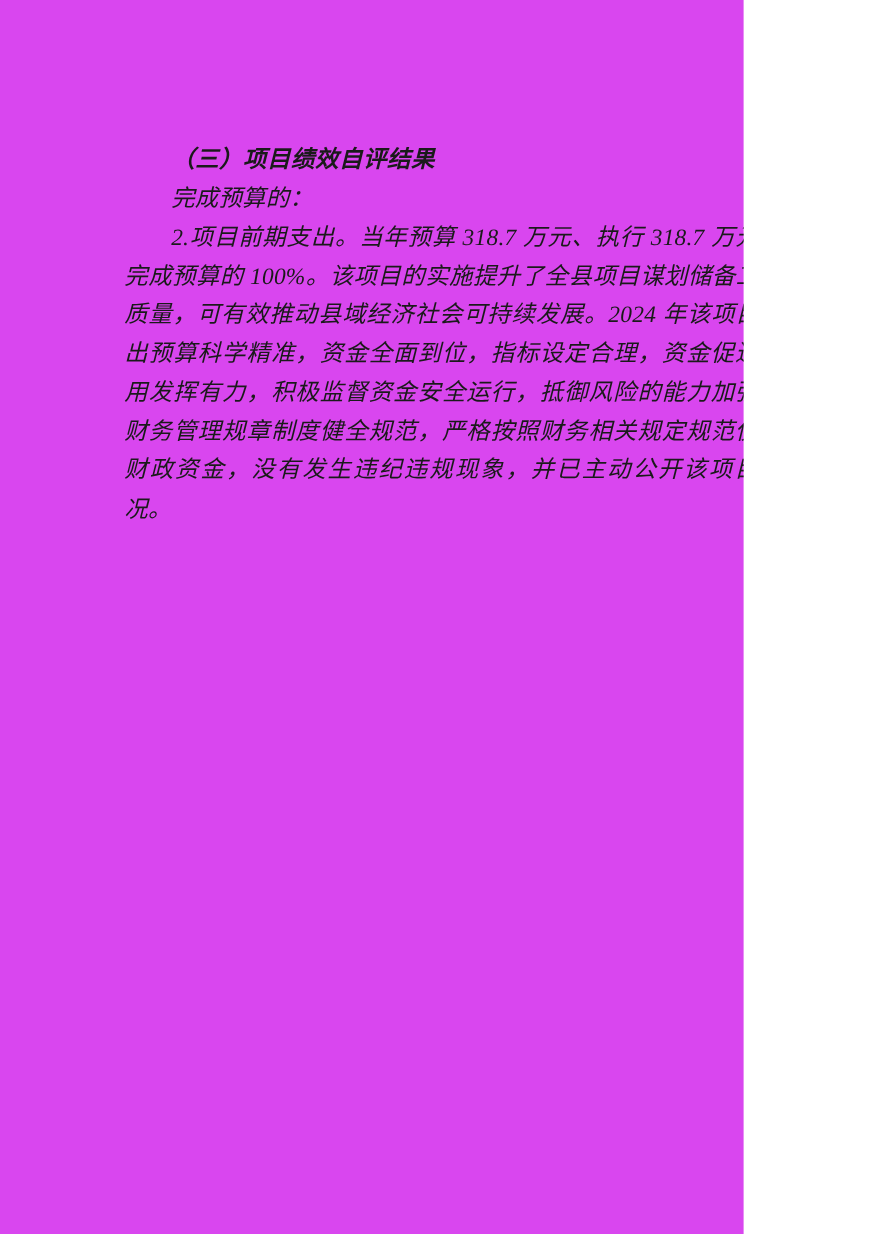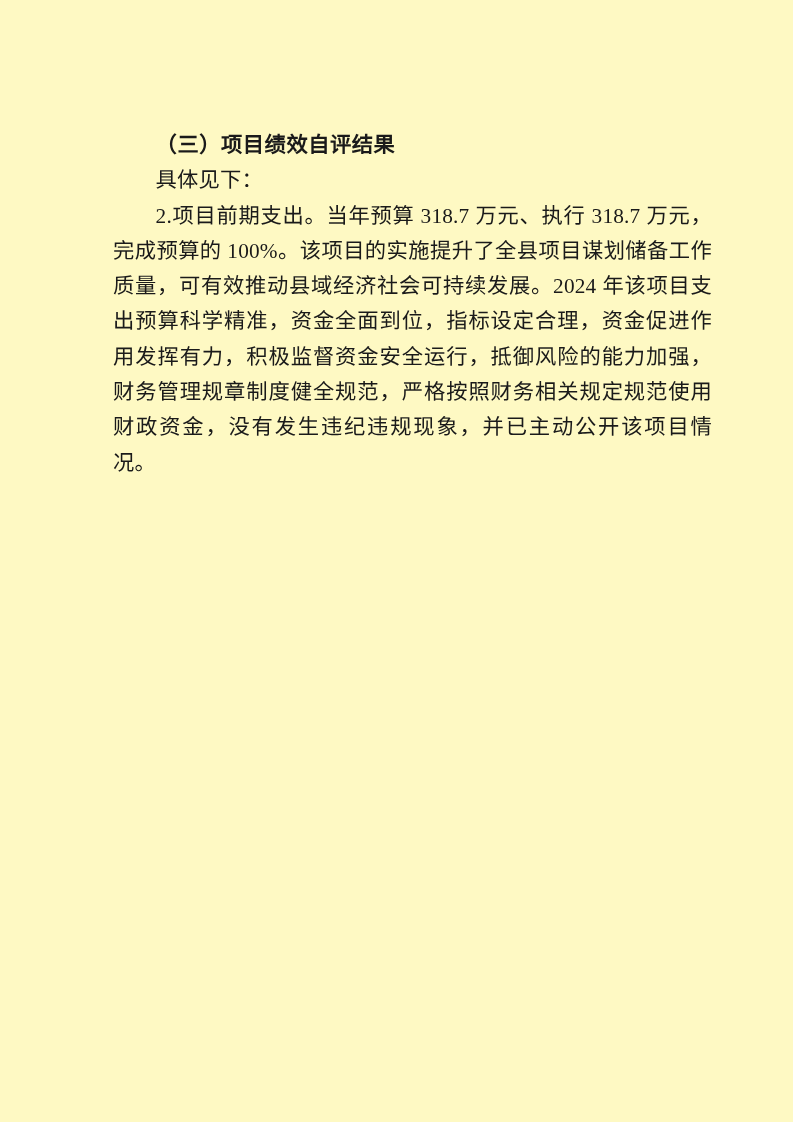--- a/index.html
+++ b/index.html
@@ -2,25 +2,26 @@
 <html lang="zh-CN"><head>
 <meta charset="utf-8">
 <style>
   html, body {
     margin: 0;
     padding: 0;
     background: #ffffff;
   }
   .page {
     position: relative;
-    width: 793px;
+    width: 676px;
     height: 1122px;
-    background: #fef9c3;
+    background: #d946ef;
     overflow: hidden;
     box-sizing: border-box;
+    font-style: italic;
   }
   .content {
     position: absolute;
     left: 113px;
     top: 128px;
     width: 599px;
     color: #1a1a1a;
     font-family: "Liberation Serif", "DejaVu Serif", serif;
     font-size: 21.3px;
     line-height: 35.3px;
@@ -41,16 +42,16 @@
     overflow-wrap: break-word;
     letter-spacing: 0.2px;
   }
 </style>
 </head>
 <body>
 
 <div class="page">
   <div class="content">
     <h3 class="heading">（三）项目绩效自评结果</h3>
-    <p class="para">具体见下：</p>
+    <p class="para">完成预算的：</p>
     <p class="para">2.项目前期支出。当年预算 318.7 万元、执行 318.7 万元，完成预算的 100%。该项目的实施提升了全县项目谋划储备工作质量，可有效推动县域经济社会可持续发展。2024 年该项目支出预算科学精准，资金全面到位，指标设定合理，资金促进作用发挥有力，积极监督资金安全运行，抵御风险的能力加强，财务管理规章制度健全规范，严格按照财务相关规定规范使用财政资金，没有发生违纪违规现象，并已主动公开该项目情况。</p>
   </div>
 </div>
 
 </body></html>

